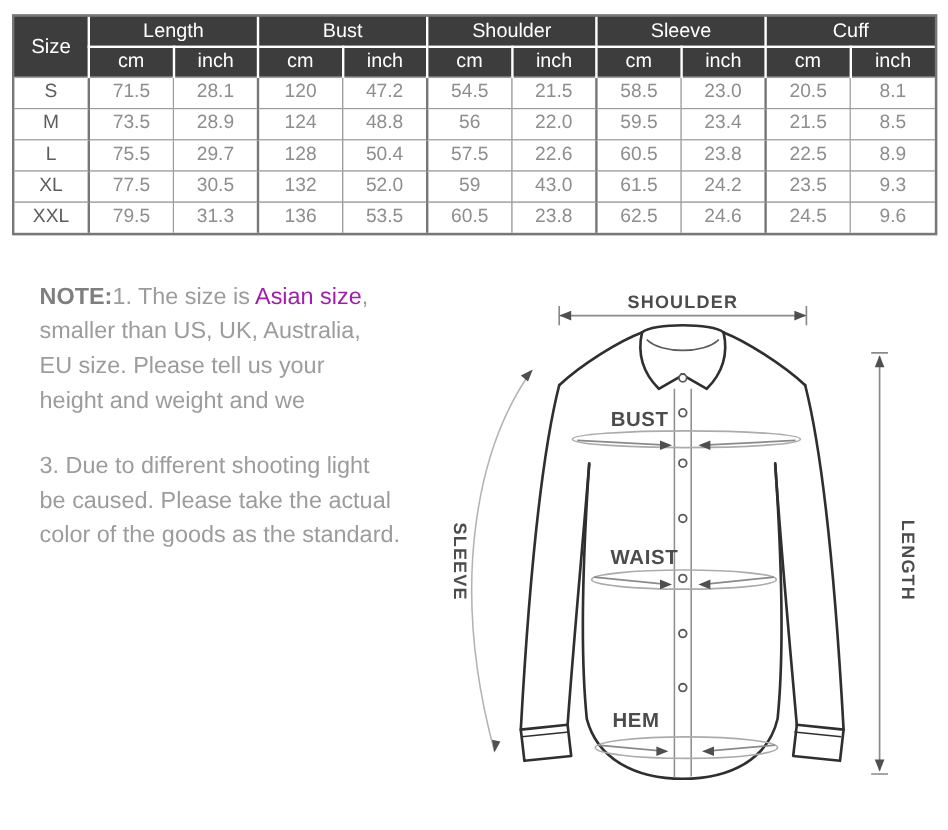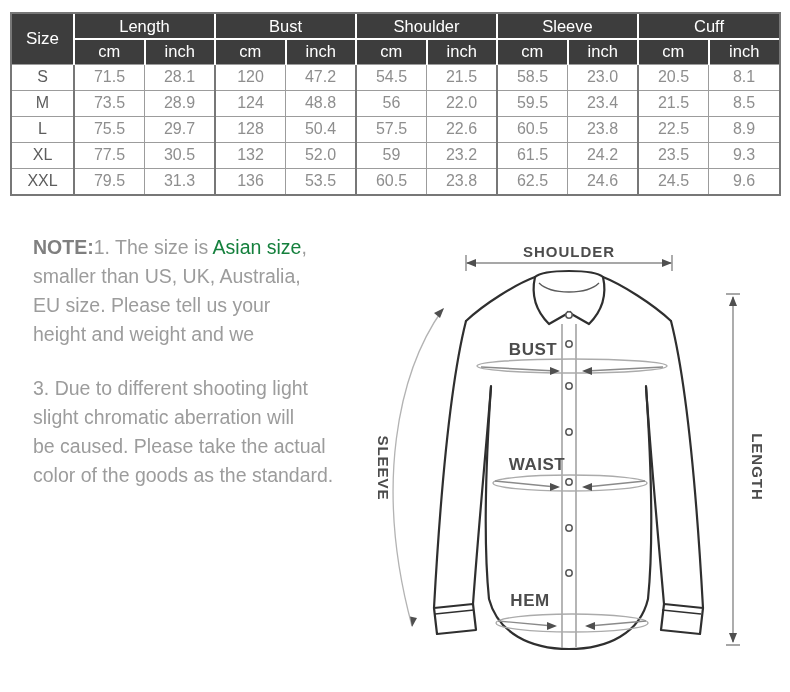--- a/index.html
+++ b/index.html
@@ -23,21 +23,21 @@
   .size-table tbody td:nth-child(even){border-left:2px solid #777777;}
   .size-table td.size{color:#5d5d5d;border-right:2px solid #777777;border-left:none;}
   .size-table tbody tr:last-child td{border-bottom:none;}
   .size-table tbody td:last-child{border-right:none;}
 
   
   .notes{position:absolute;left:33px;top:233px;font-size:19.5px;line-height:29px;color:#9c9c9c;}
   .note{margin:0 0 25px 0;}
   .nl{display:block;white-space:nowrap;}
   .nb{font-weight:bold;color:#7f7f7f;text-align:right;}
-  .red{color:#15803d;}
+  .red{color:#a21caf;}
 
   
   svg.diagram{position:absolute;left:352px;top:228px;width:438px;height:464px;}
   svg.diagram text{font-family:"Liberation Sans",sans-serif;font-weight:bold;fill:#4c4c4c;}
 </style>
 </head>
 <body>
 
 <div class="stage">
 
@@ -118,21 +118,21 @@
           <td>22.5</td>
           <td>8.9</td>
         </tr>
         <tr>
           <td class="size">XL</td>
           <td>77.5</td>
           <td>30.5</td>
           <td>132</td>
           <td>52.0</td>
           <td>59</td>
-          <td>23.2</td>
+          <td>43.0</td>
           <td>61.5</td>
           <td>24.2</td>
           <td>23.5</td>
           <td>9.3</td>
         </tr>
         <tr>
           <td class="size">XXL</td>
           <td>79.5</td>
           <td>31.3</td>
           <td>136</td>
@@ -150,21 +150,20 @@
 
   <div class="notes">
     <p class="note">
       <span class="nl"><b class="nb">NOTE:</b><span>1. The size is </span><span class="red">Asian size</span><span>,</span></span>
       <span class="nl">smaller than US, UK, Australia,</span>
       <span class="nl">EU size. Please tell us your</span>
       <span class="nl">height and weight and we</span>
     </p>
     <p class="note">
       <span class="nl">3. Due to different shooting light</span>
-      <span class="nl">slight chromatic aberration will</span>
       <span class="nl">be caused. Please take the actual</span>
       <span class="nl">color of the goods as the standard.</span>
     </p>
   </div>
 
   <svg class="diagram" viewBox="352 228 438 464">
 
     <g stroke="#2f2f2f" stroke-width="2.2" fill="none" stroke-linejoin="round" stroke-linecap="round">
       <path d="M535,277 C516,284 484,304 466,321"></path>
       <path d="M466,321 C449,388 440,500 434,608"></path>

